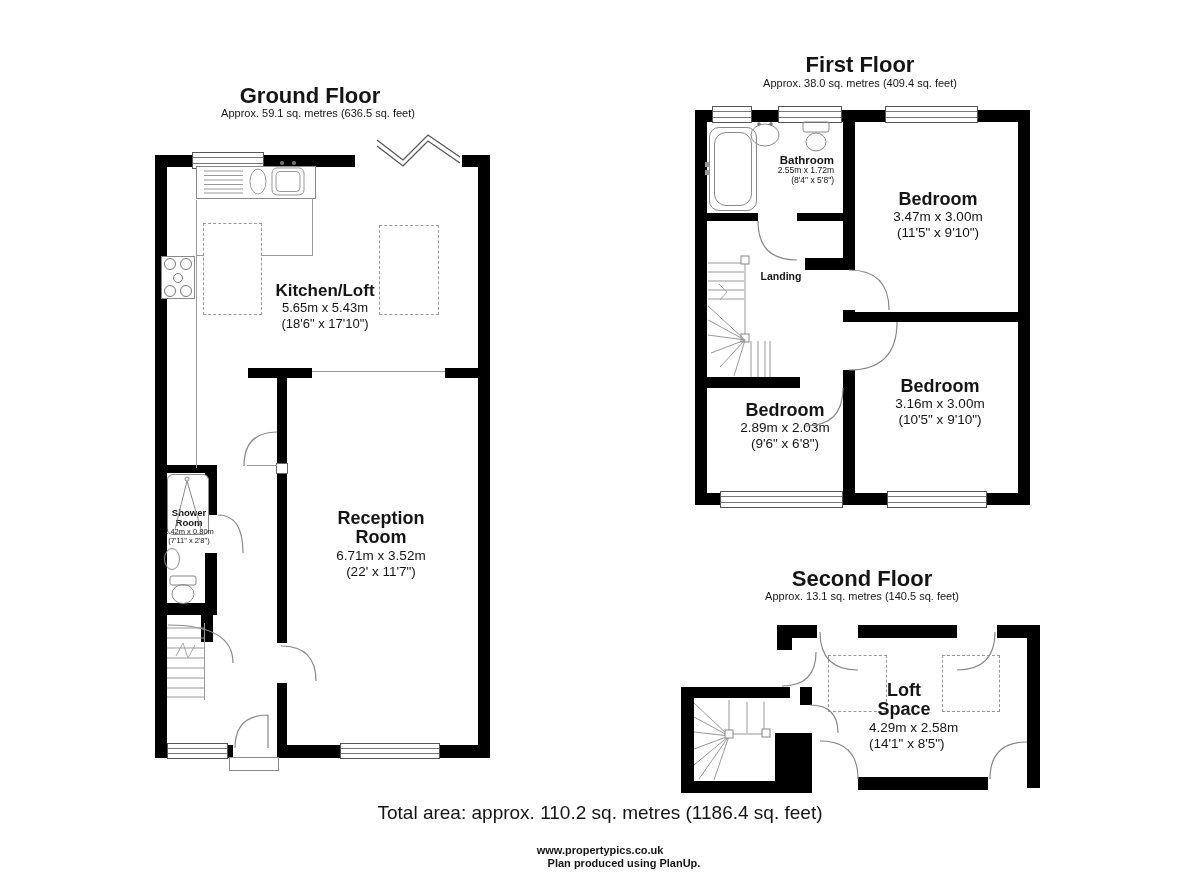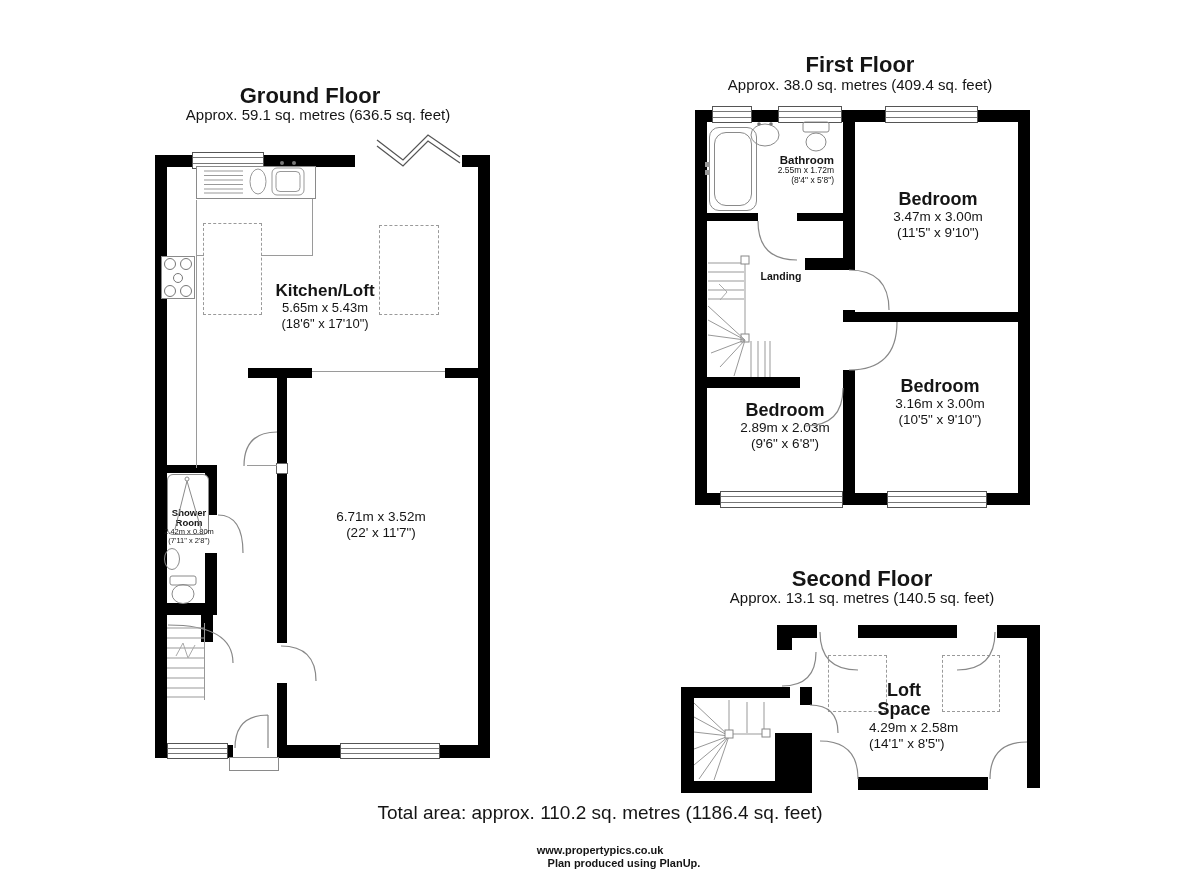--- a/index.html
+++ b/index.html
@@ -11,21 +11,21 @@
        background-image:linear-gradient(#777,#777),linear-gradient(#777,#777);
        background-repeat:no-repeat;background-size:100% 1px,100% 1px;background-position:0 30%,0 68%;}
   .tline{position:absolute;background:#9a9a9a;}
   .dashr{position:absolute;border:1px dashed #9a9a9a;}
   .fix{position:absolute;border:1px solid #8a8a8a;background:#fff;box-sizing:border-box;}
   .rfix{border-radius:10px;}
   .jamb{position:absolute;background:#fff;border:1px solid #666;box-sizing:border-box;}
   svg.overlay{position:absolute;left:0;top:0;pointer-events:none;}
   .flabel{position:absolute;transform:translateX(-50%);text-align:center;white-space:nowrap;}
   .title{font-size:22px;font-weight:bold;line-height:1.05;}
-  .subtitle{font-size:15px;line-height:1.1;}
+  .subtitle{font-size:11px;line-height:1.1;}
   .room{position:absolute;transform:translateX(-50%);text-align:center;}
   .rname{font-weight:bold;font-size:18px;line-height:1.08;}
   .rdim{font-size:13.5px;line-height:1.18;white-space:nowrap;}
   .kitchen .rname{font-size:17px;}
   .kitchen .rdim{font-size:13px;}
   .sm .rname{font-size:11.5px;line-height:1.05;}
   .sm .rdim{font-size:8.5px;line-height:1.15;}
   .xs .rname{font-size:9.5px;line-height:1.05;}
   .xs .rdim{font-size:7.5px;line-height:1.15;}
   .landing .rname{font-size:10.5px;}
@@ -74,20 +74,21 @@
   <div class="dashr" style="left:203px;top:223px;width:57px;height:90px;"></div>
   <div class="dashr" style="left:379px;top:225px;width:58px;height:88px;"></div>
   <div class="fix" style="left:167px;top:474px;width:42px;height:61px;border-radius:6px;"></div>
 
   <div class="room kitchen" style="left:325px;top:282px;width:150px;">
     <div class="rname">Kitchen/Loft</div>
     <div class="rdim">5.65m x 5.43m</div>
     <div class="rdim">(18'6" x 17'10")</div>
   </div>
   <div class="room" style="left:381px;top:509px;width:110px;">
+    <div class="rname" style="white-space:normal;">Reception Room</div>
     <div class="rdim">6.71m x 3.52m</div>
     <div class="rdim">(22' x 11'7")</div>
   </div>
   <div class="room xs" style="left:189px;top:508px;width:54px;">
     <div class="rname" style="white-space:normal;">Shower Room</div>
     <div class="rdim">2.42m x 0.80m</div>
     <div class="rdim">(7'11" x 2'8")</div>
   </div>
 
   <div class="flabel title" style="left:860px;top:53px;">First Floor</div>

